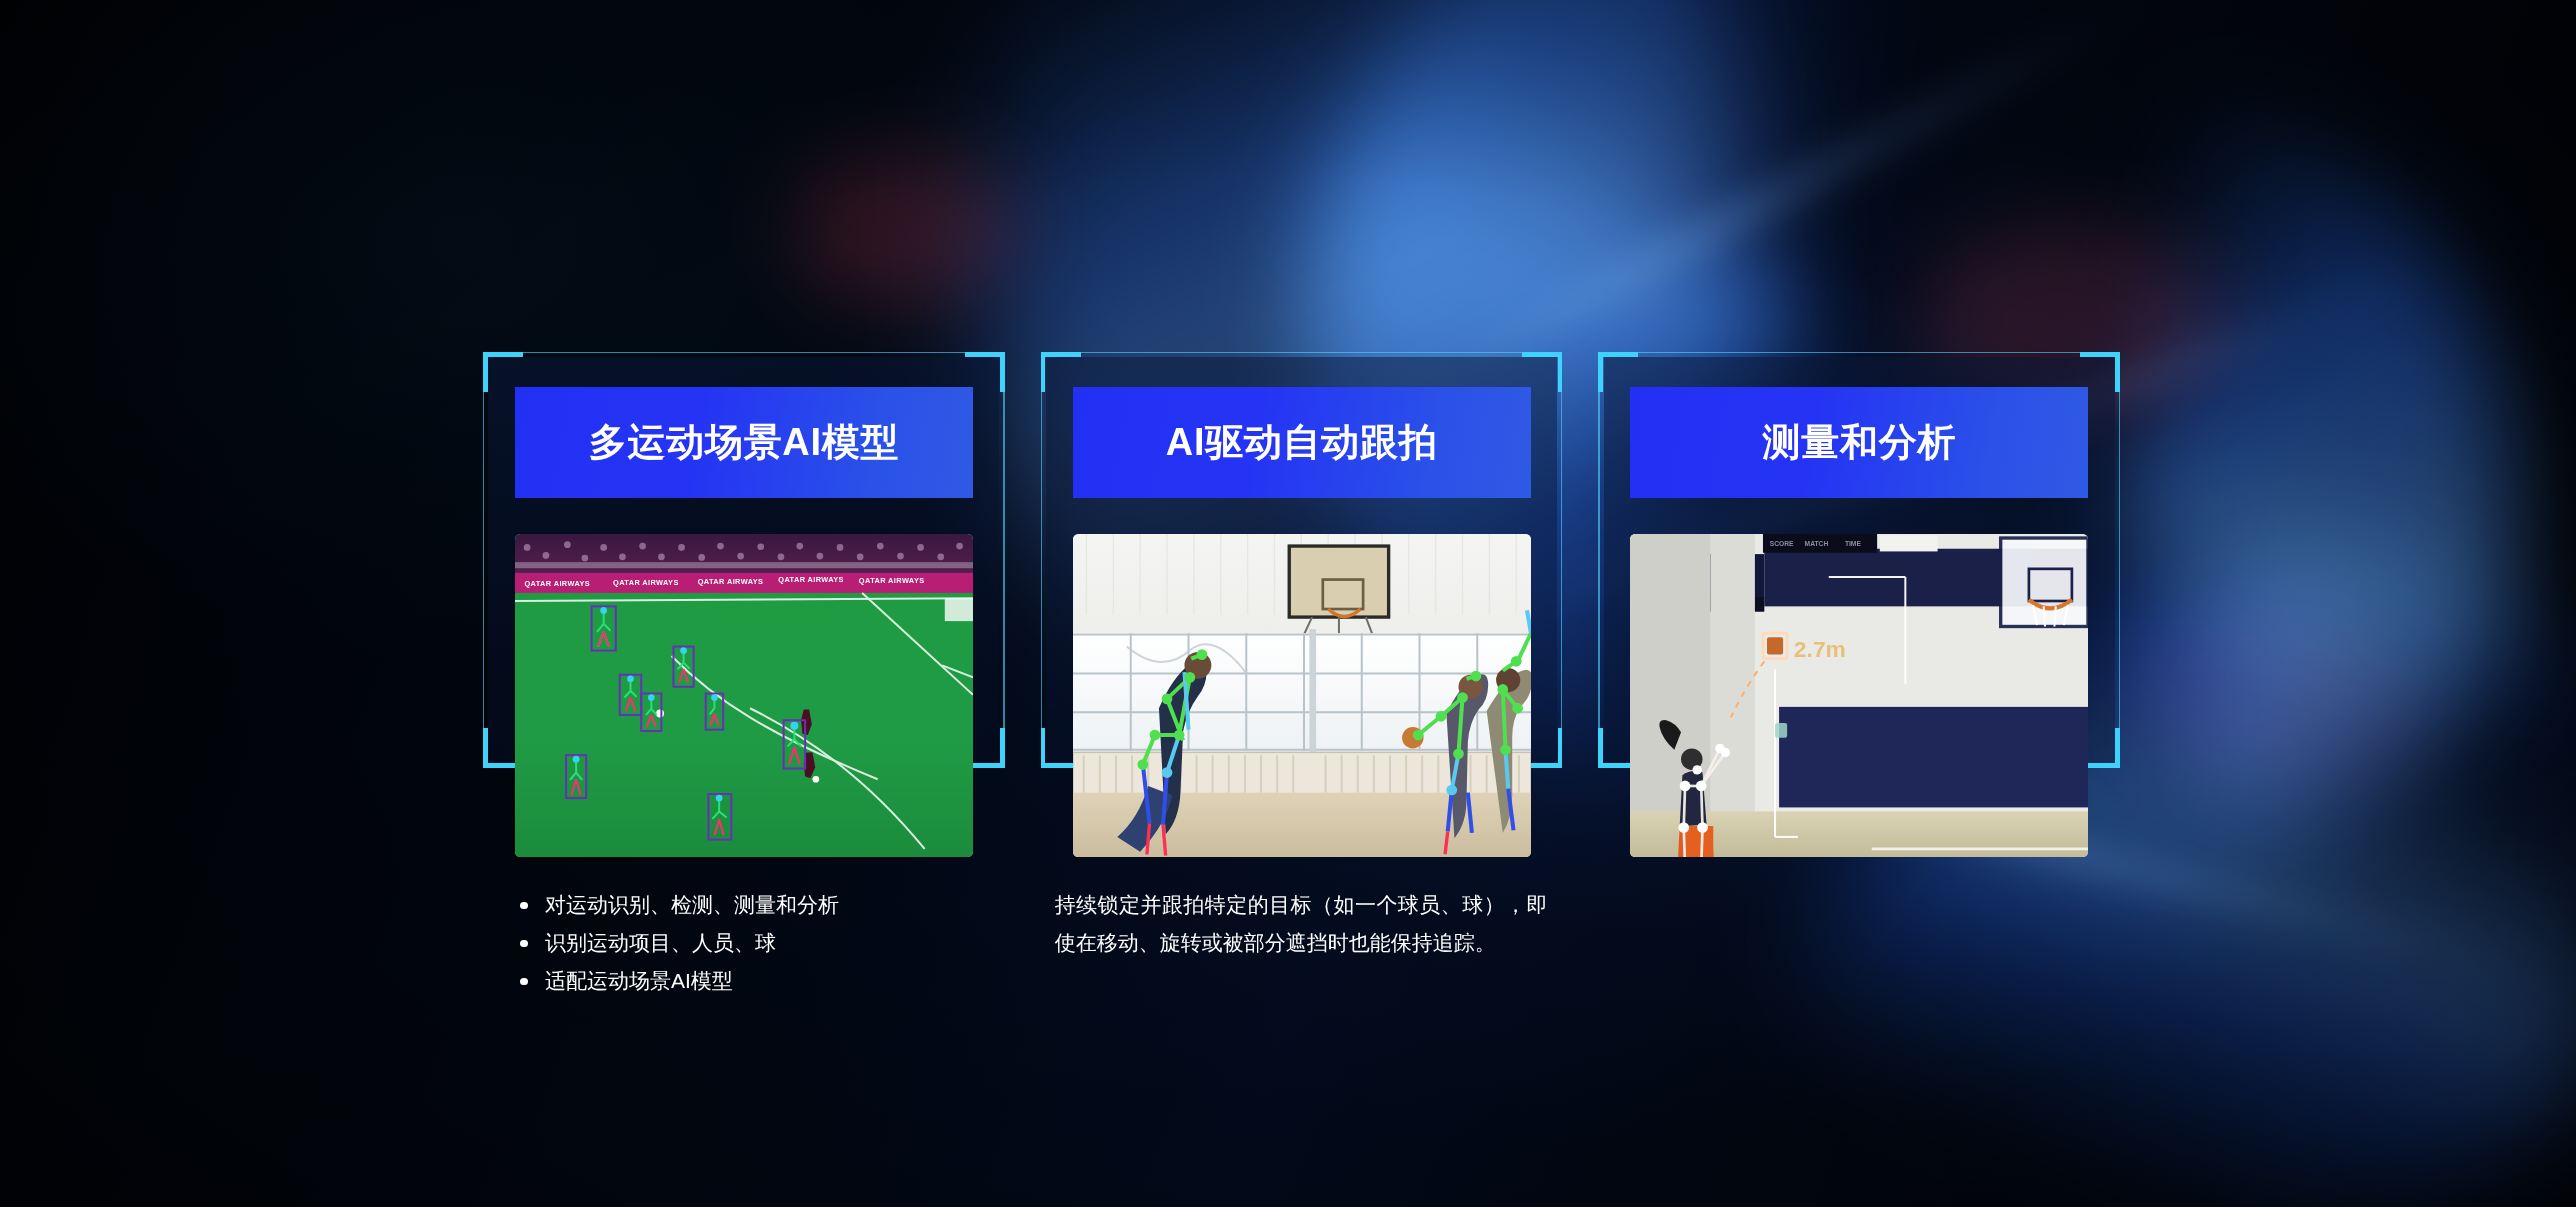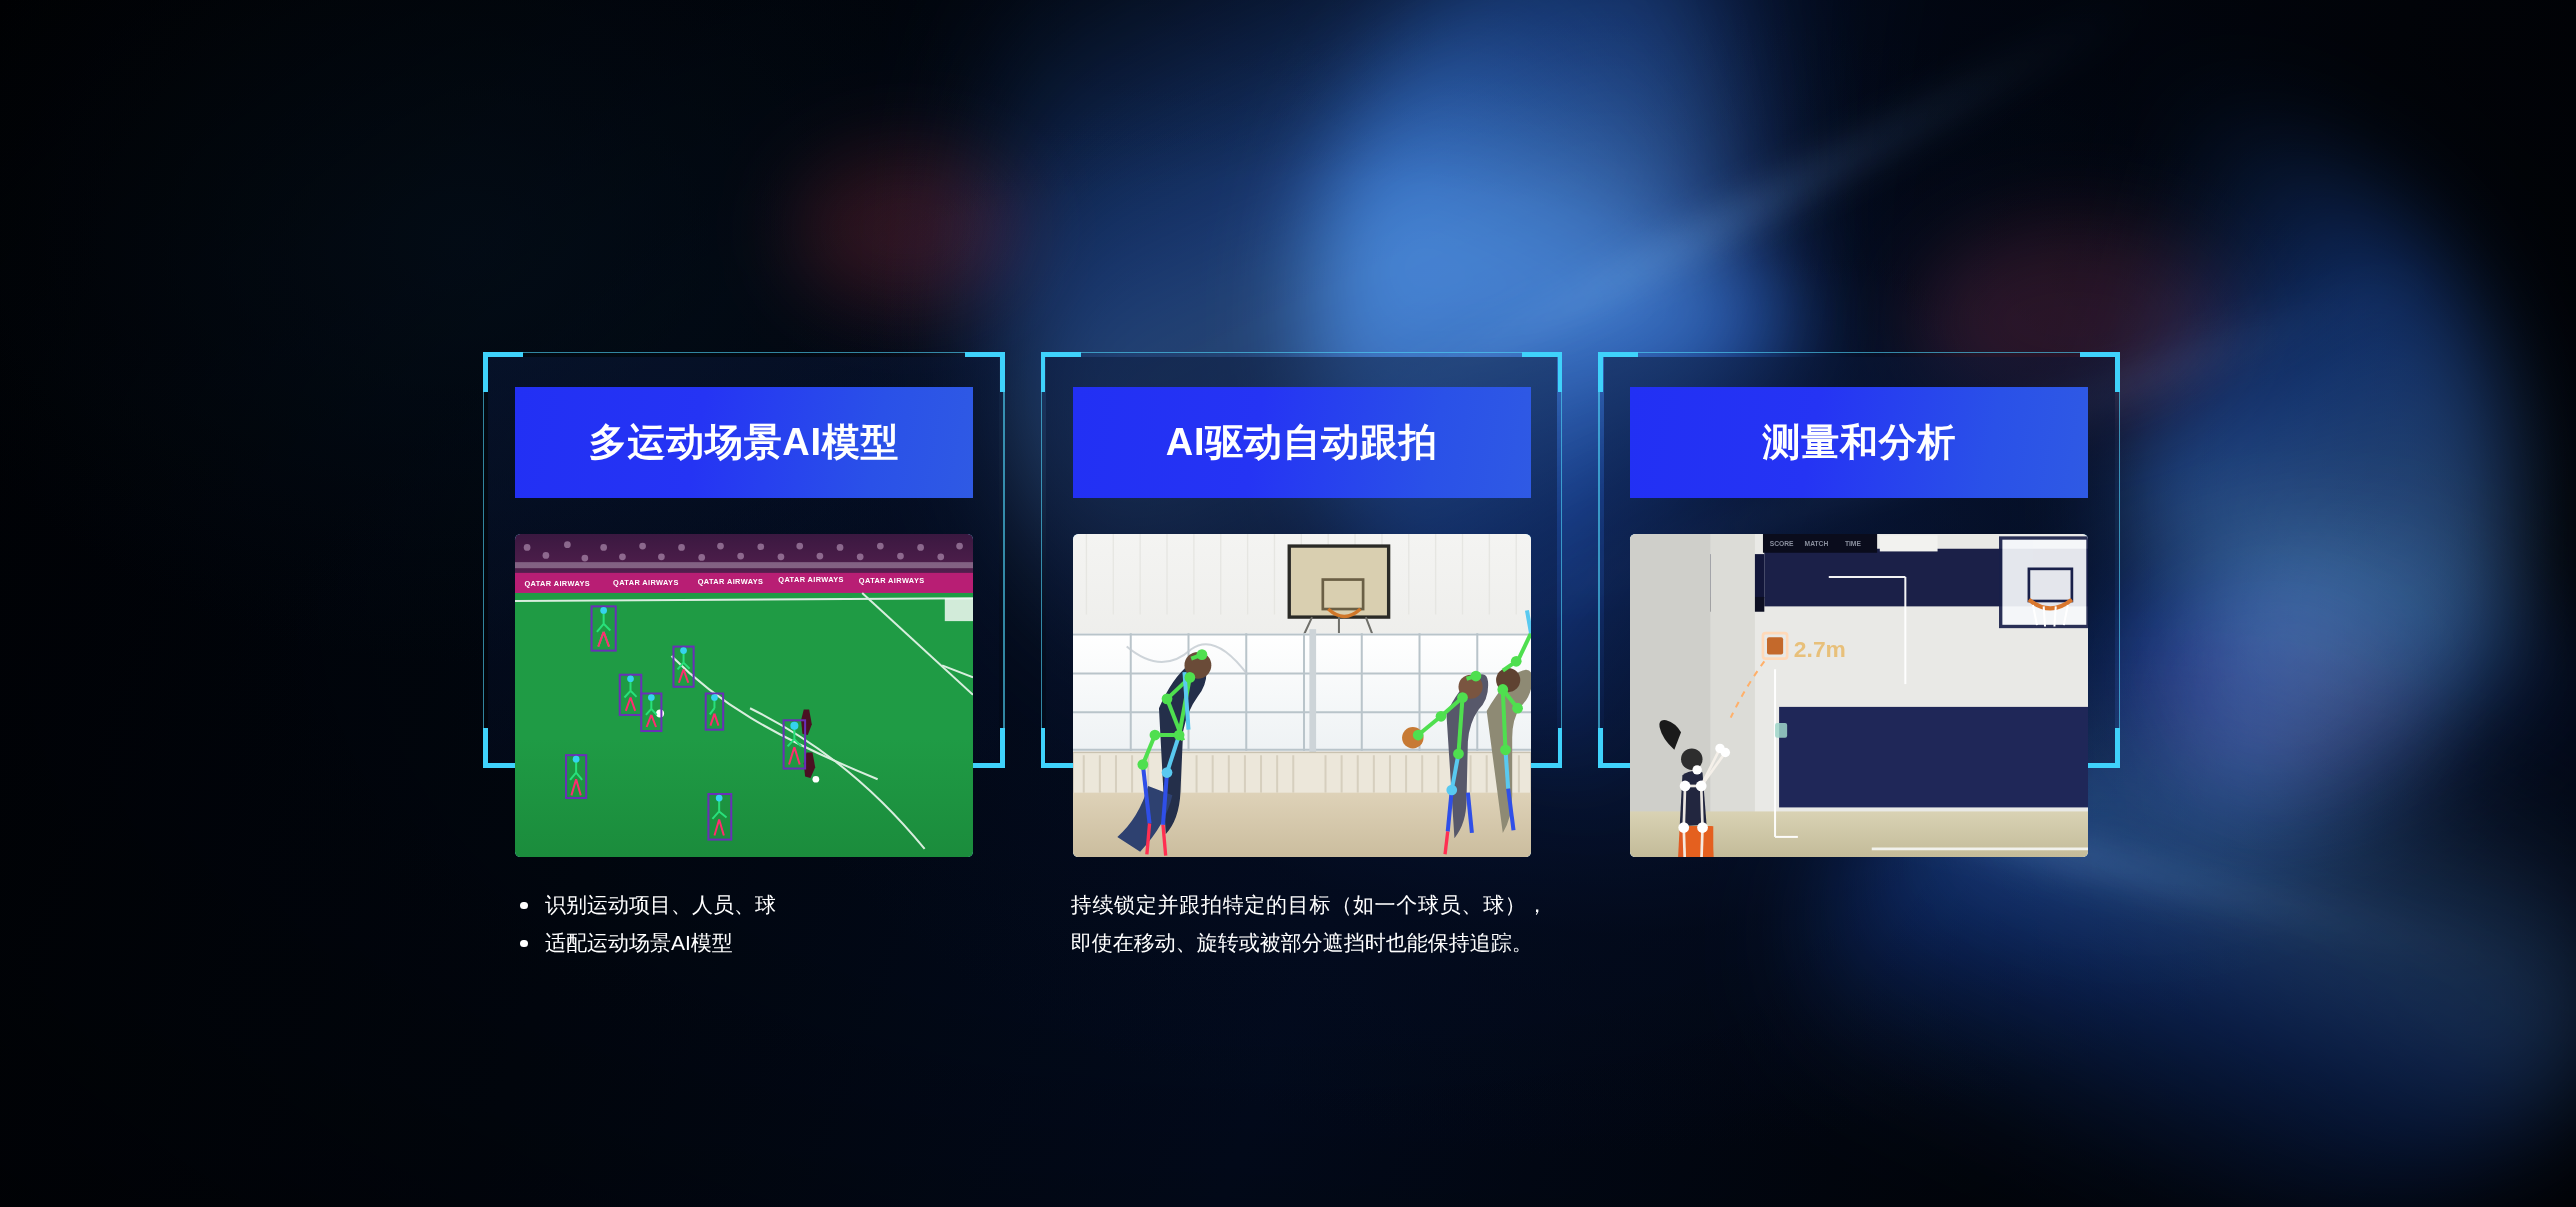--- a/index.html
+++ b/index.html
@@ -242,21 +242,21 @@
     background: #ffffff;
   }
   .para {
     color: #ffffff;
     font-size: 21px;
     line-height: 38px;
     margin: 0;
     text-align: justify;
     text-justify: inter-character;
   }
-  .card-body.p-left { left: 30px; right: 14.8px; }
+  .card-body.p-left { left: 14px; right: 14.8px; }
 </style>
 </head>
 <body>
 
 <div id="stage">
 
   <div class="bg-layer bg-base"></div>
   <div class="bg-layer">
     <div class="swirl swirl-d"></div>
     <div class="swirl swirl-a"></div>
@@ -408,20 +408,21 @@
               <path d="M304 396 v18 M304 414 l-10 11 M304 414 l11 9" stroke="#28e07a" stroke-width="3" fill="none"></path>
               <path d="M304 426 l-7 24 M304 426 l7 24" stroke="#ff2d6f" stroke-width="3" fill="none"></path>
               <circle cx="304" cy="394" r="5" fill="#35d3f0"></circle>
             </g>
           </g>
         </svg>
       </div>
 
       <div class="card-body">
         <ul class="bullets">
+          <li>对运动识别、检测、测量和分析</li>
           <li>识别运动项目、人员、球</li>
           <li>适配运动场景AI模型</li>
         </ul>
       </div>
     </div>
 
     <div class="card">
       <div class="card-panel"></div>
       <div class="frame">
         <span class="hair top"></span>

